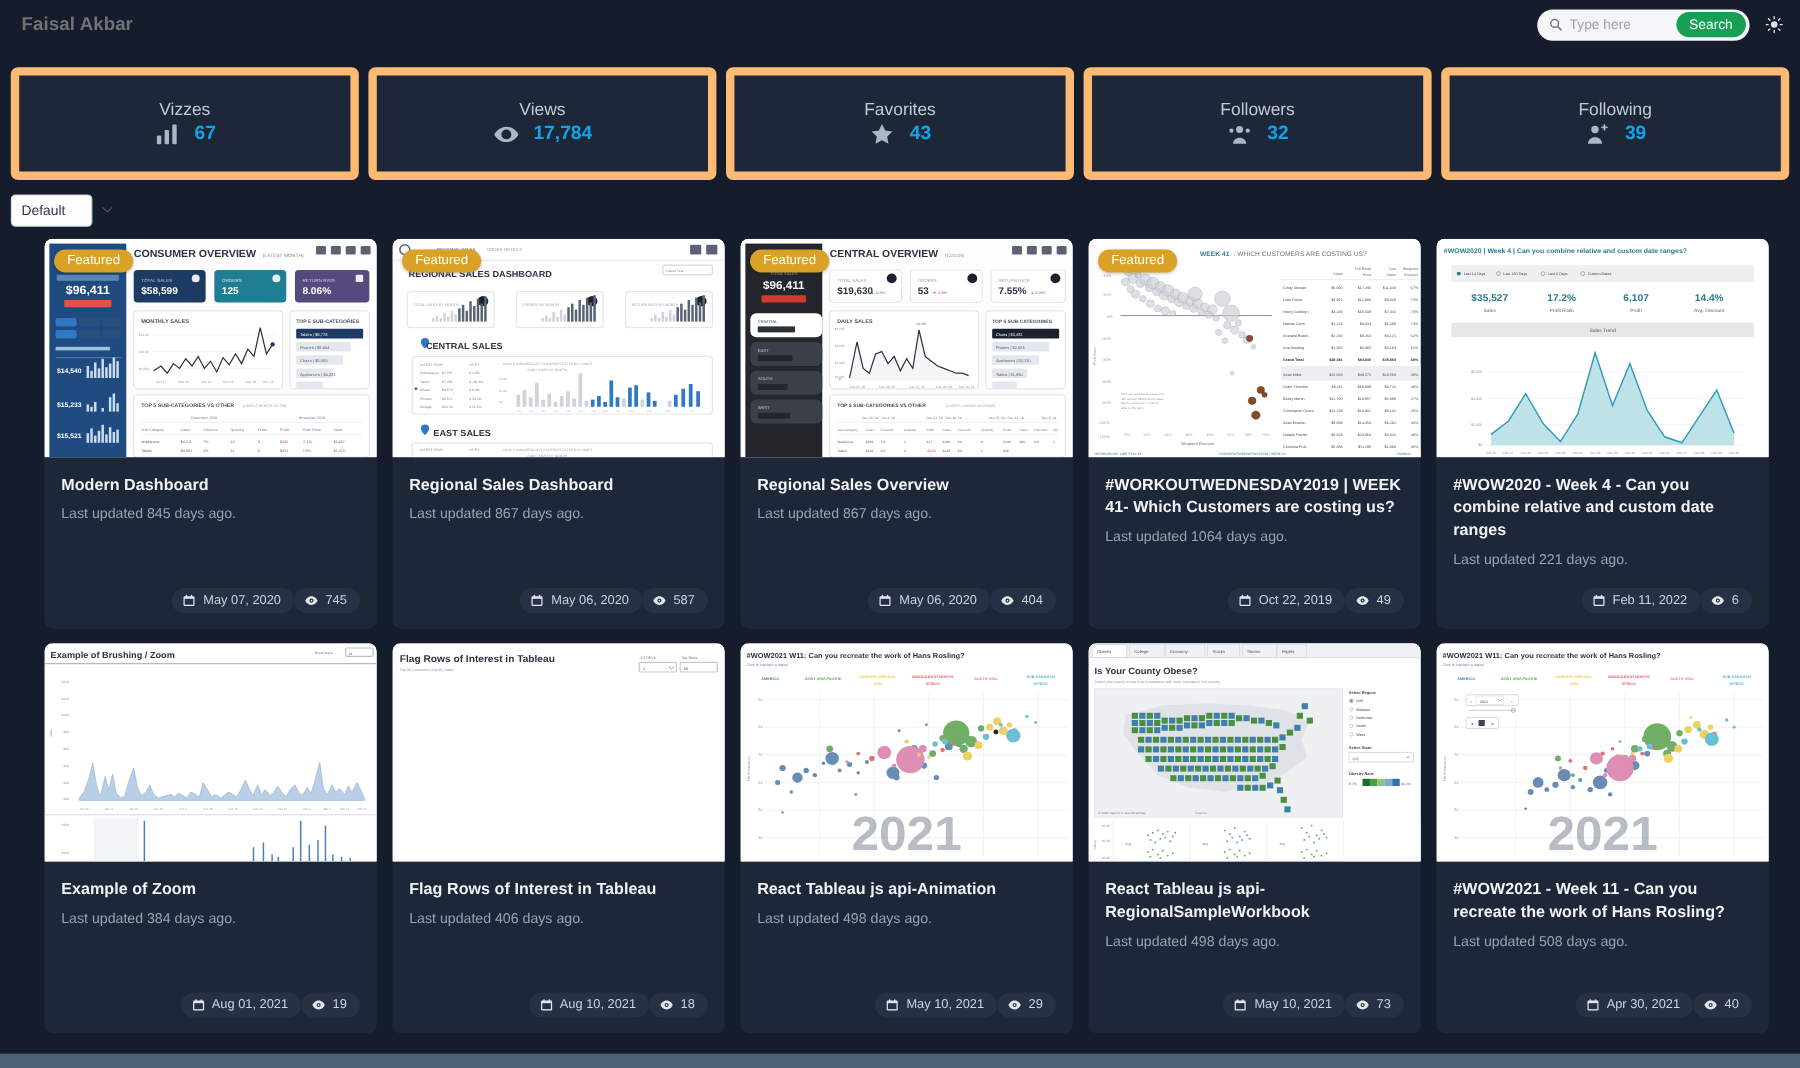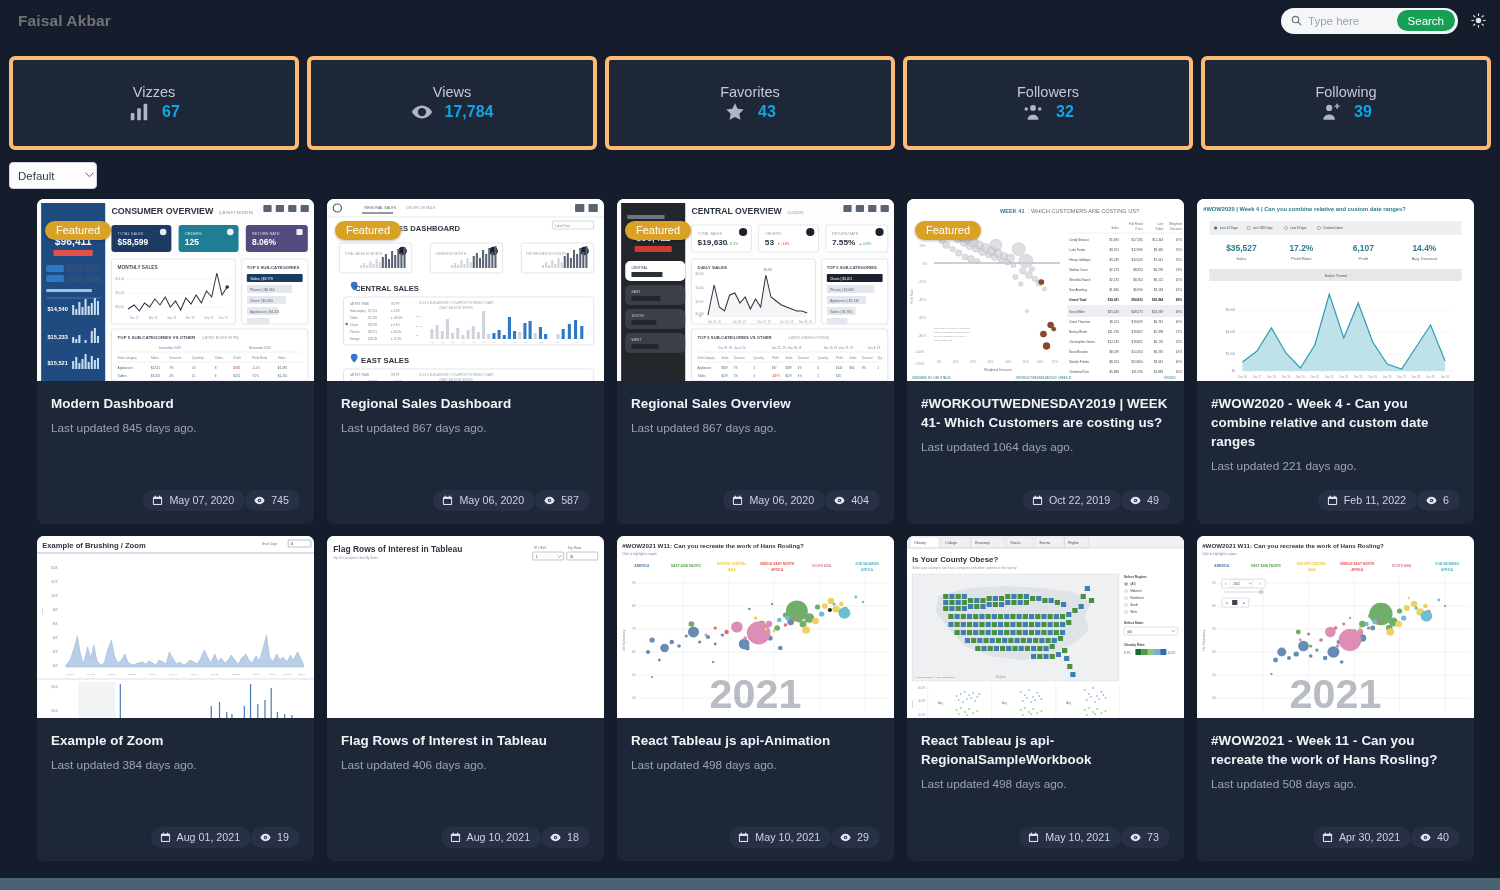--- a/index.html
+++ b/index.html
@@ -62,21 +62,21 @@
 
   
   .stats {
     display: flex; gap: 8px;
     padding: 15px 9px 0 9px;
   }
   .stat {
     flex: 1 1 0;
     height: 94px;
     background: #1e2738;
-    border: 4px solid #fdba74;
+    border: 7px solid #fdba74;
     border-radius: 6px;
     display: flex; flex-direction: column;
     align-items: center; justify-content: center;
   }
   .stat-label {
     color: #c3c9d4;
     font-size: 14.5px;
     margin-bottom: 1px;
   }
   .stat-row { display: flex; align-items: center; gap: 12px; }
@@ -89,21 +89,21 @@
 
   
   .filterbar { padding: 12px 0 0 9px; }
   .select-wrap {
     position: relative;
     display: inline-block;
     width: 92px;
   }
   .filter-select {
     -webkit-appearance: none; appearance: none;
-    width: 88px; height: 27px;
+    width: 68px; height: 27px;
     background: #fdfdfd;
     border: 1px solid #ced3dc;
     border-radius: 4px;
     font-family: "Liberation Sans", sans-serif;
     font-size: 11.5px;
     color: #31384a;
     padding: 0 12px 0 8px;
     cursor: pointer;
   }
   .select-chevron {
@@ -130,21 +130,21 @@
   }
   .thumb {
     height: 182px;
     background: #ffffff;
     position: relative;
     overflow: hidden;
     flex: 0 0 auto;
   }
   .thumb svg { display: block; width: 100%; height: 100%; }
   .featured-badge {
-    position: absolute; left: 8px; top: 22px;
+    position: absolute; left: 8px; top: 9px;
     background: #d9a227;
     color: #ffffff;
     font-size: 11px;
     padding: 3px 11px 4px 11px;
     border-radius: 13px;
     z-index: 4;
     box-shadow: 0 1px 3px rgba(0,0,0,.25);
   }
   .card-body {
     flex: 1 1 auto;

